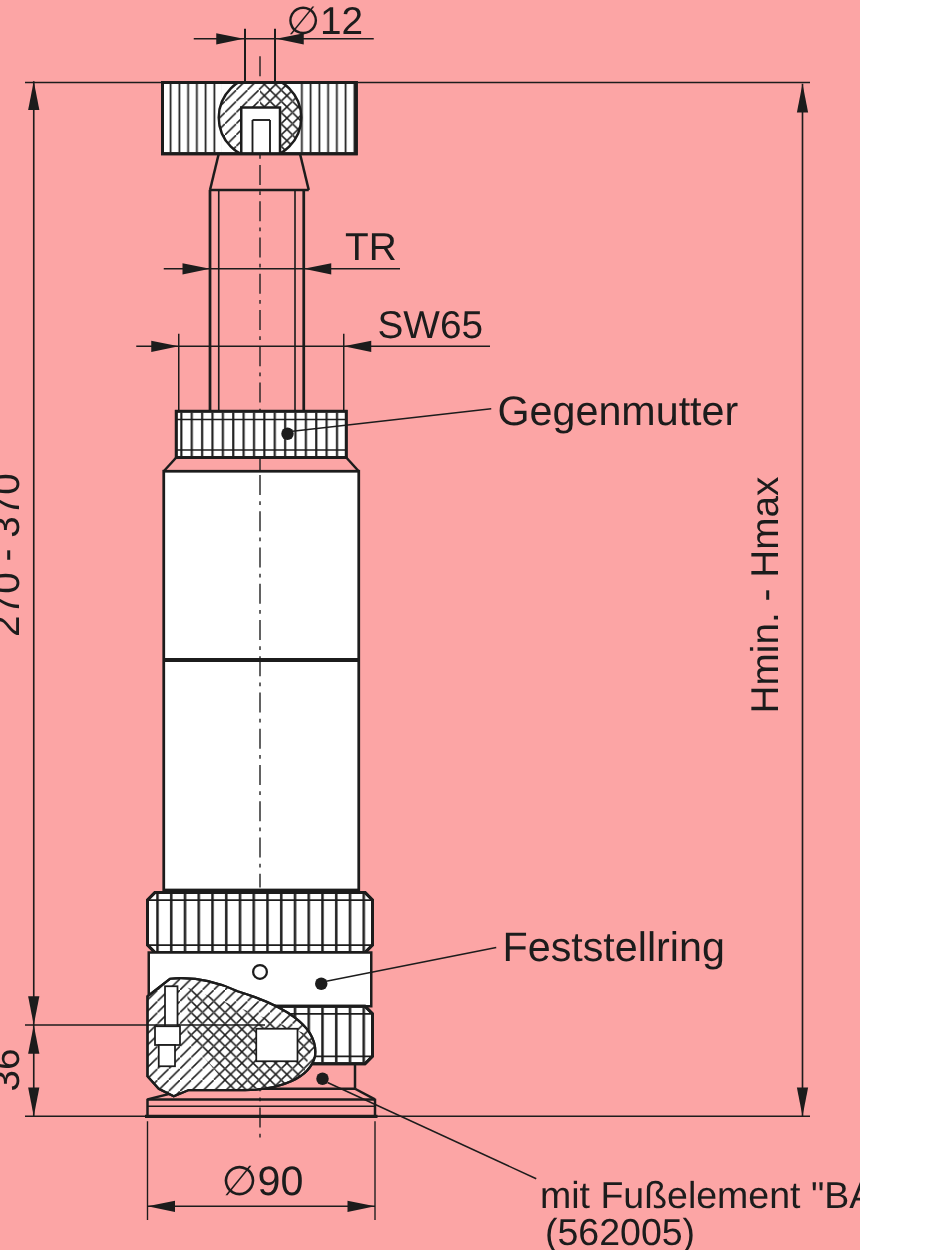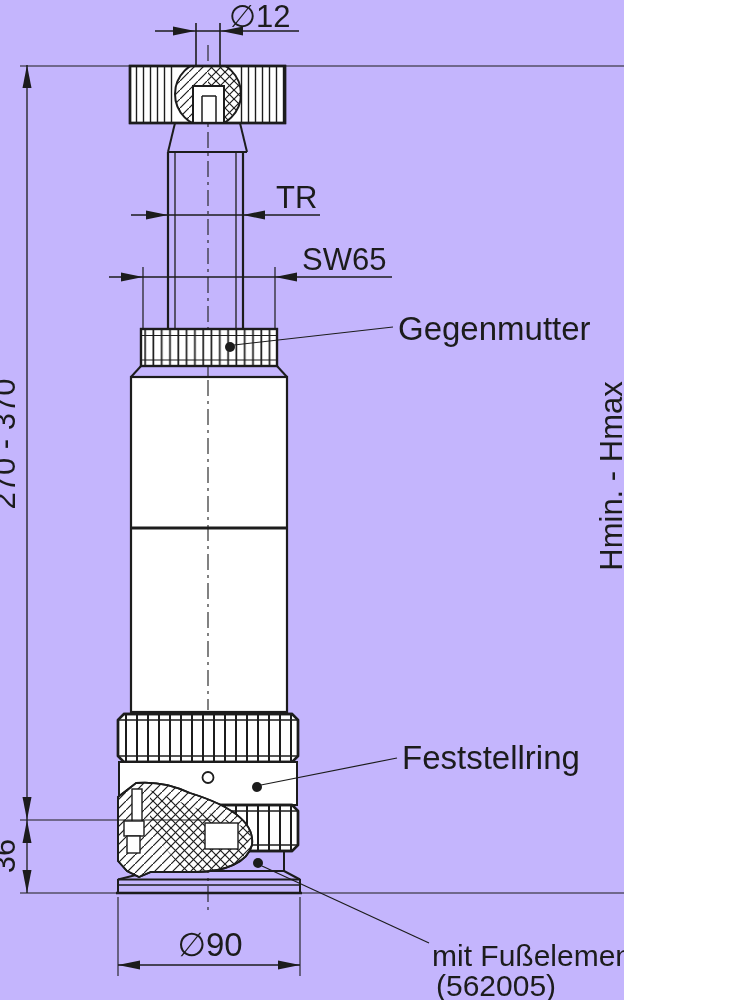--- a/index.html
+++ b/index.html
@@ -1,16 +1,16 @@
 <!DOCTYPE html>
 <html><head>
 <meta charset="utf-8">
 <style>
   html,body{margin:0;padding:0;background:#ffffff;}
-  .stage{position:relative;width:624px;height:1000px;background:#c4b5fd;overflow:hidden;}
+  .stage{position:relative;width:688px;height:1000px;background:#fca5a5;overflow:hidden;}
   svg{display:block;}
   text{font-family:"Liberation Sans","DejaVu Sans",sans-serif;fill:#1c1c1c;}
   .t-callout{font-size:33px;}
   .t-dim{font-size:31px;}
   .t-dia{font-size:33px;}
   .t-note{font-size:30px;}
 </style>
 </head>
 <body>
 

